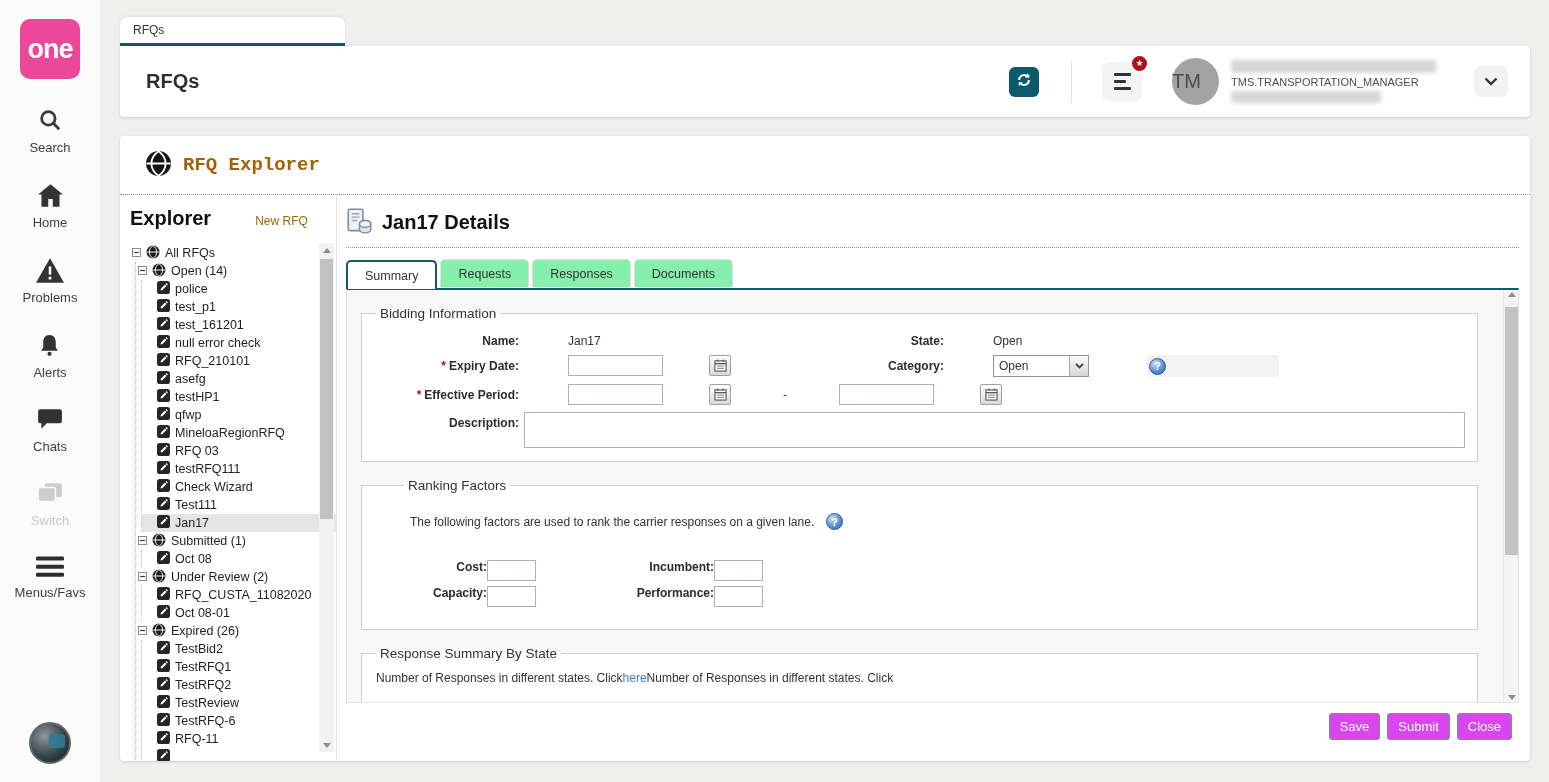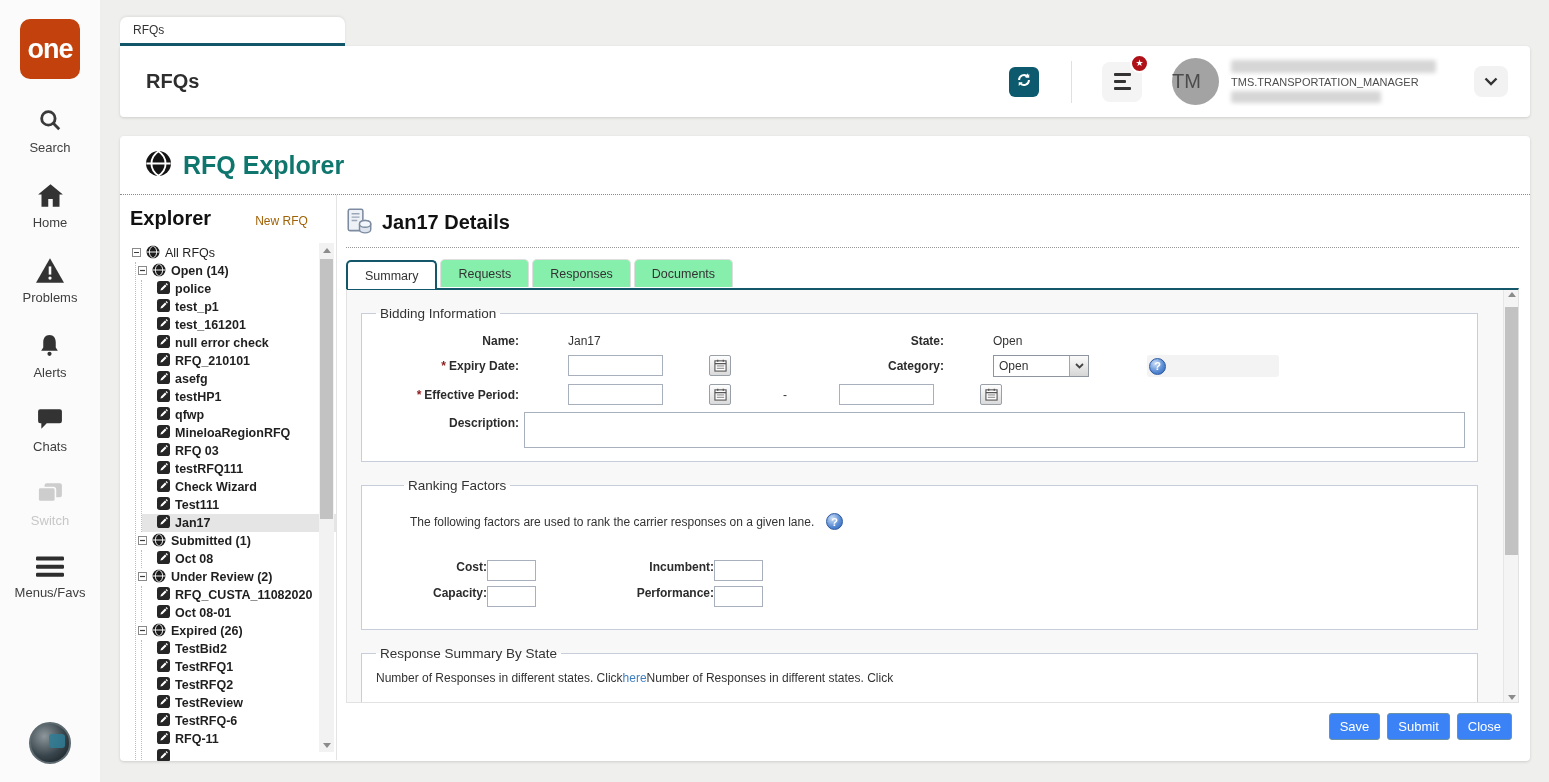--- a/index.html
+++ b/index.html
@@ -1,21 +1,21 @@
 <!DOCTYPE html>
 <html><head>
 <meta charset="utf-8">
 <style>
   * { box-sizing: border-box; margin: 0; padding: 0; }
   html,body { width:1549px; height:782px; overflow:hidden; }
   body { font-family:"Liberation Sans", sans-serif; background:#efefee; color:#333; }
 
   
   .rail { position:absolute; left:0; top:0; width:100px; height:782px; background:#fbfbfb; display:flex; flex-direction:column; align-items:center; }
-  .rail-logo { width:60px; height:60px; margin-top:19px; background:#c2410c; border-radius:10px; display:flex; align-items:center; justify-content:center; color:#fff; font-size:27px; font-weight:bold; letter-spacing:-1px; cursor:pointer; }
+  .rail-logo { width:60px; height:60px; margin-top:19px; background:#ec4899; border-radius:10px; display:flex; align-items:center; justify-content:center; color:#fff; font-size:27px; font-weight:bold; letter-spacing:-1px; cursor:pointer; }
   .rail-item { margin-top:28px; display:flex; flex-direction:column; align-items:center; gap:3px; cursor:pointer; }
   .rail-item .lbl { font-size:13px; color:#3f3f3f; }
   .rail-item.disabled .lbl { color:#c7c7c7; }
   .rail-spacer { flex:1; }
   .neo-logo { width:42px; height:42px; border-radius:50%; margin-bottom:18px; background:radial-gradient(circle at 35% 32%, #8d979c, #39454c 55%, #10181d); border:2px solid #5d6a70; position:relative; overflow:hidden; cursor:pointer; }
   .neo-logo::after { content:""; position:absolute; right:4px; top:10px; width:16px; height:14px; background:#2e7d95; border-radius:3px; opacity:.85; }
 
   
   .page { position:absolute; left:100px; top:1px; width:1449px; height:782px; }
   .browser-tab { position:absolute; left:20px; top:16px; width:225px; height:29px; background:#fff; border-radius:7px 7px 0 0; border-bottom:3px solid #14576b; box-shadow:0 -1px 3px rgba(0,0,0,.08); display:flex; align-items:center; padding-left:13px; font-size:12px; color:#333; cursor:pointer; }
@@ -31,30 +31,30 @@
   .badge { position:absolute; top:-8px; right:-7px; width:19px; height:19px; background:#ae1117; border:2px solid #fff; border-radius:50%; color:#fff; font-size:9px; display:flex; align-items:center; justify-content:center; }
   .avatar { width:47px; height:47px; border-radius:50%; background:#a3a3a3; color:#4c4c4c; font-size:20px; display:flex; align-items:center; margin:0 12px 0 30px; cursor:pointer; }
   .user-block { display:flex; flex-direction:column; gap:3px; width:215px; }
   .blurline { background:#d6d6d6; border-radius:2px; filter:blur(2px); }
   .user-role { font-size:11px; color:#4e4e4e; }
   .chevron-btn { width:34px; height:31px; background:#f2f2f2; border:none; border-radius:8px; margin:0 22px 0 28px; display:flex; align-items:center; justify-content:center; cursor:pointer; }
 
   
   .main-card { position:absolute; left:20px; top:135px; width:1410px; height:625px; background:#fff; border-radius:4px; box-shadow:0 1px 3px rgba(0,0,0,.14); overflow:hidden; }
   .card-title { height:59px; display:flex; align-items:center; gap:11px; padding-left:25px; border-bottom:1px dotted #8a8a8a; }
-  .card-title h1 { font-size:25px; color:#0f766e; }
+  .card-title h1 { font-size:19px; color:#a16207;font-family:Liberation Mono, monospace; }
   .card-body { display:flex; height:565px; }
 
   
   .tree-panel { width:233px; position:relative; padding:12px 0 0 10px; }
   .tree-head { display:flex; align-items:baseline; }
   .tree-head h2 { font-size:20px; color:#111; }
   .new-rfq { font-size:12px; color:#a16207; margin-left:44px; cursor:pointer; text-decoration:none; }
   .tree { margin-top:14px; height:518px; overflow:hidden; font-size:12.5px; color:#1f1f1f; }
-  .tree-kids { margin-left:5px; border-left:1px dotted #bdbdbd;font-weight:bold; }
+  .tree-kids { margin-left:5px; border-left:1px dotted #bdbdbd; }
   .tnode-row { display:flex; align-items:center; gap:5px; height:18px; padding-left:2px; cursor:pointer; white-space:nowrap; }
   .tnode-row.leaf { padding-left:15px; }
   .tnode-row.selected { background:#e5e5e5; }
   .vscroll { position:absolute; right:2px; top:48px; bottom:8px; width:15px; background:#f2f2f2; }
   .vscroll .arr { position:absolute; left:0; width:15px; height:14px; display:flex; align-items:center; justify-content:center; cursor:pointer; }
   .vscroll .arr.up { top:0; } .vscroll .arr.down { bottom:0; }
   .tri-up { width:0; height:0; border-left:4px solid transparent; border-right:4px solid transparent; border-bottom:5px solid #8b8b8b; }
   .tri-down { width:0; height:0; border-left:4px solid transparent; border-right:4px solid transparent; border-top:5px solid #8b8b8b; }
   .vscroll .thumb { position:absolute; left:1px; width:13px; background:#c2c2c2; cursor:grab; }
   .tree-thumb { top:16px; height:260px; }
@@ -90,21 +90,21 @@
   .desc-area { width:941px; height:36px; border:1px solid #a9b0bd; resize:none; font-family:"Liberation Sans",sans-serif; font-size:12px; padding:3px 5px; }
   .rank-note { font-size:12px; color:#333; margin:14px 0 0 8px; display:flex; align-items:center; gap:12px; }
   .rank-grid { margin:30px 0 4px 0; }
   .rank-grid .frow { margin-top:5px; }
   .rlab1 { width:85px; } .rlab2 { width:110px; margin-left:68px; }
   .rtxt { width:49px; }
   .rs-text { font-size:12px; color:#333; margin:4px 0 0 2px; }
   .rs-text a { color:#3f7fbf; text-decoration:none; cursor:pointer; }
 
   .footer-bar { height:46px; display:flex; align-items:center; justify-content:flex-end; gap:7px; padding-right:7px; }
-  .tealbtn { height:27px; padding:0 10px; background:#3b82f6; color:#fff; border:1px solid #6b93a4; border-radius:3px; font-size:13px; font-family:"Liberation Sans",sans-serif; cursor:pointer; }
+  .tealbtn { height:27px; padding:0 10px; background:#d946ef; color:#fff; border:1px solid #6b93a4; border-radius:3px; font-size:13px; font-family:"Liberation Sans",sans-serif; cursor:pointer; }
 </style>
 </head>
 <body>
 
 <div class="rail">
   <div class="rail-logo">
       <span>one</span>
     </div>
 
   <div class="rail-item">

